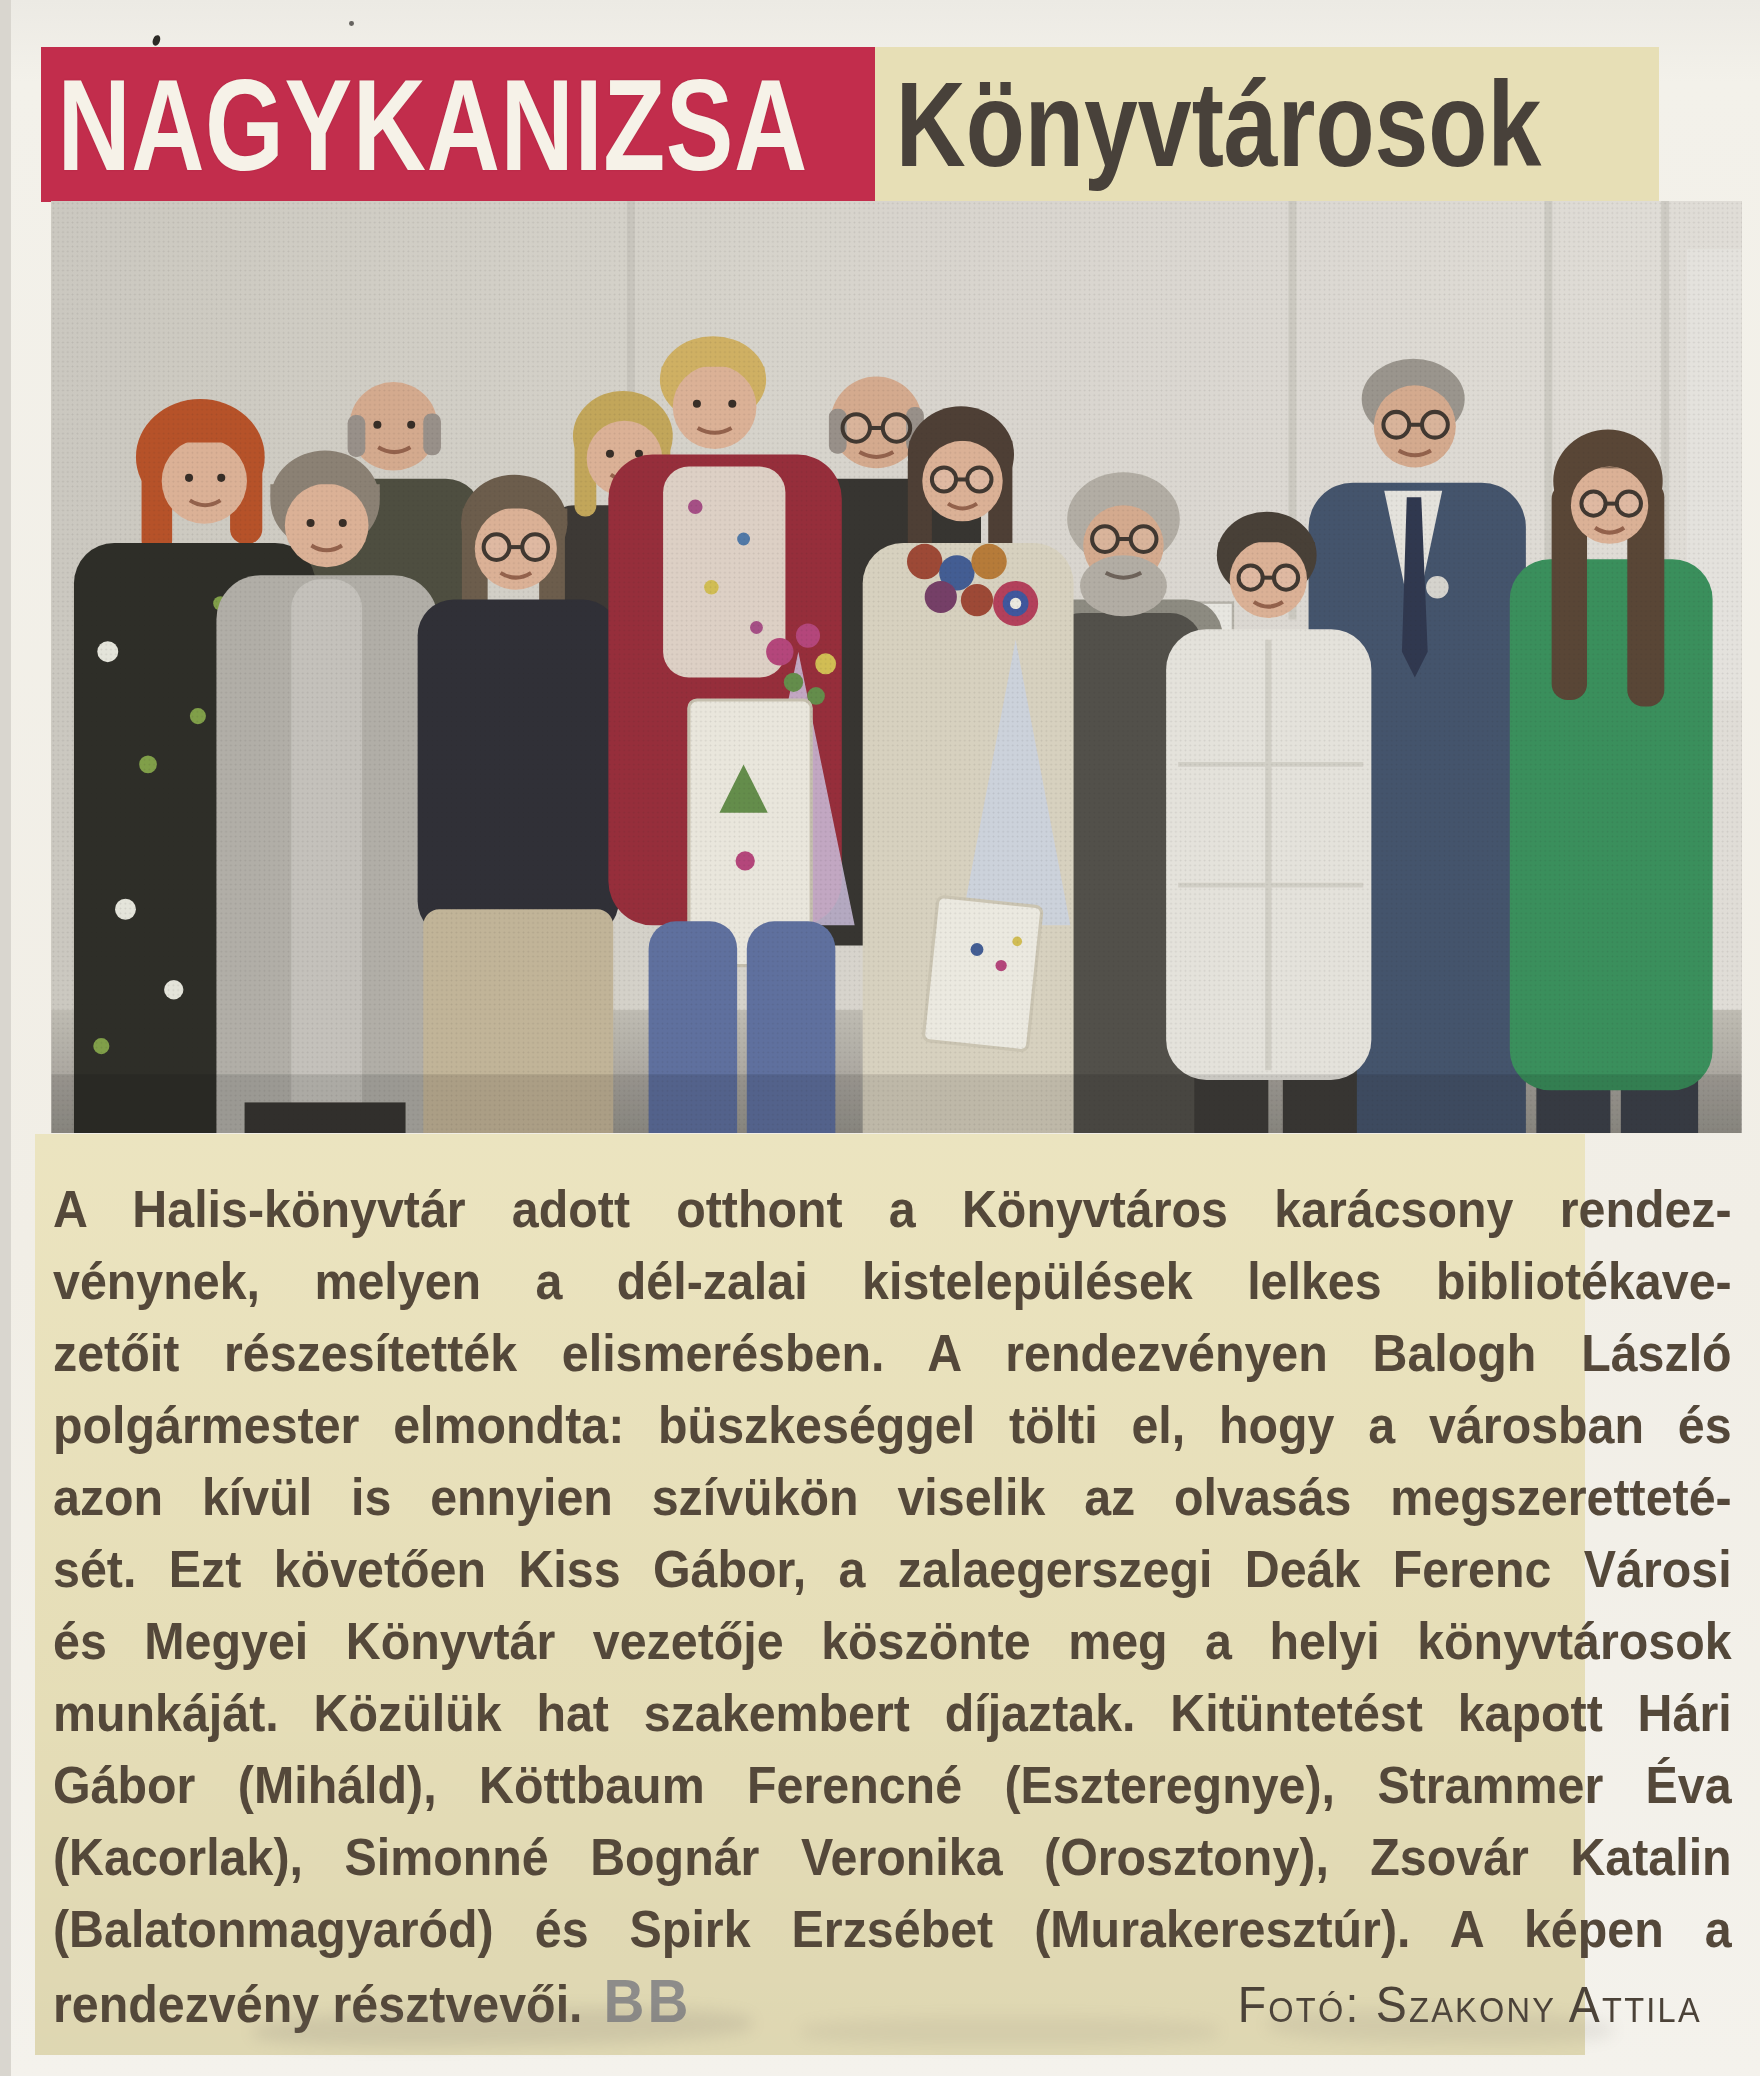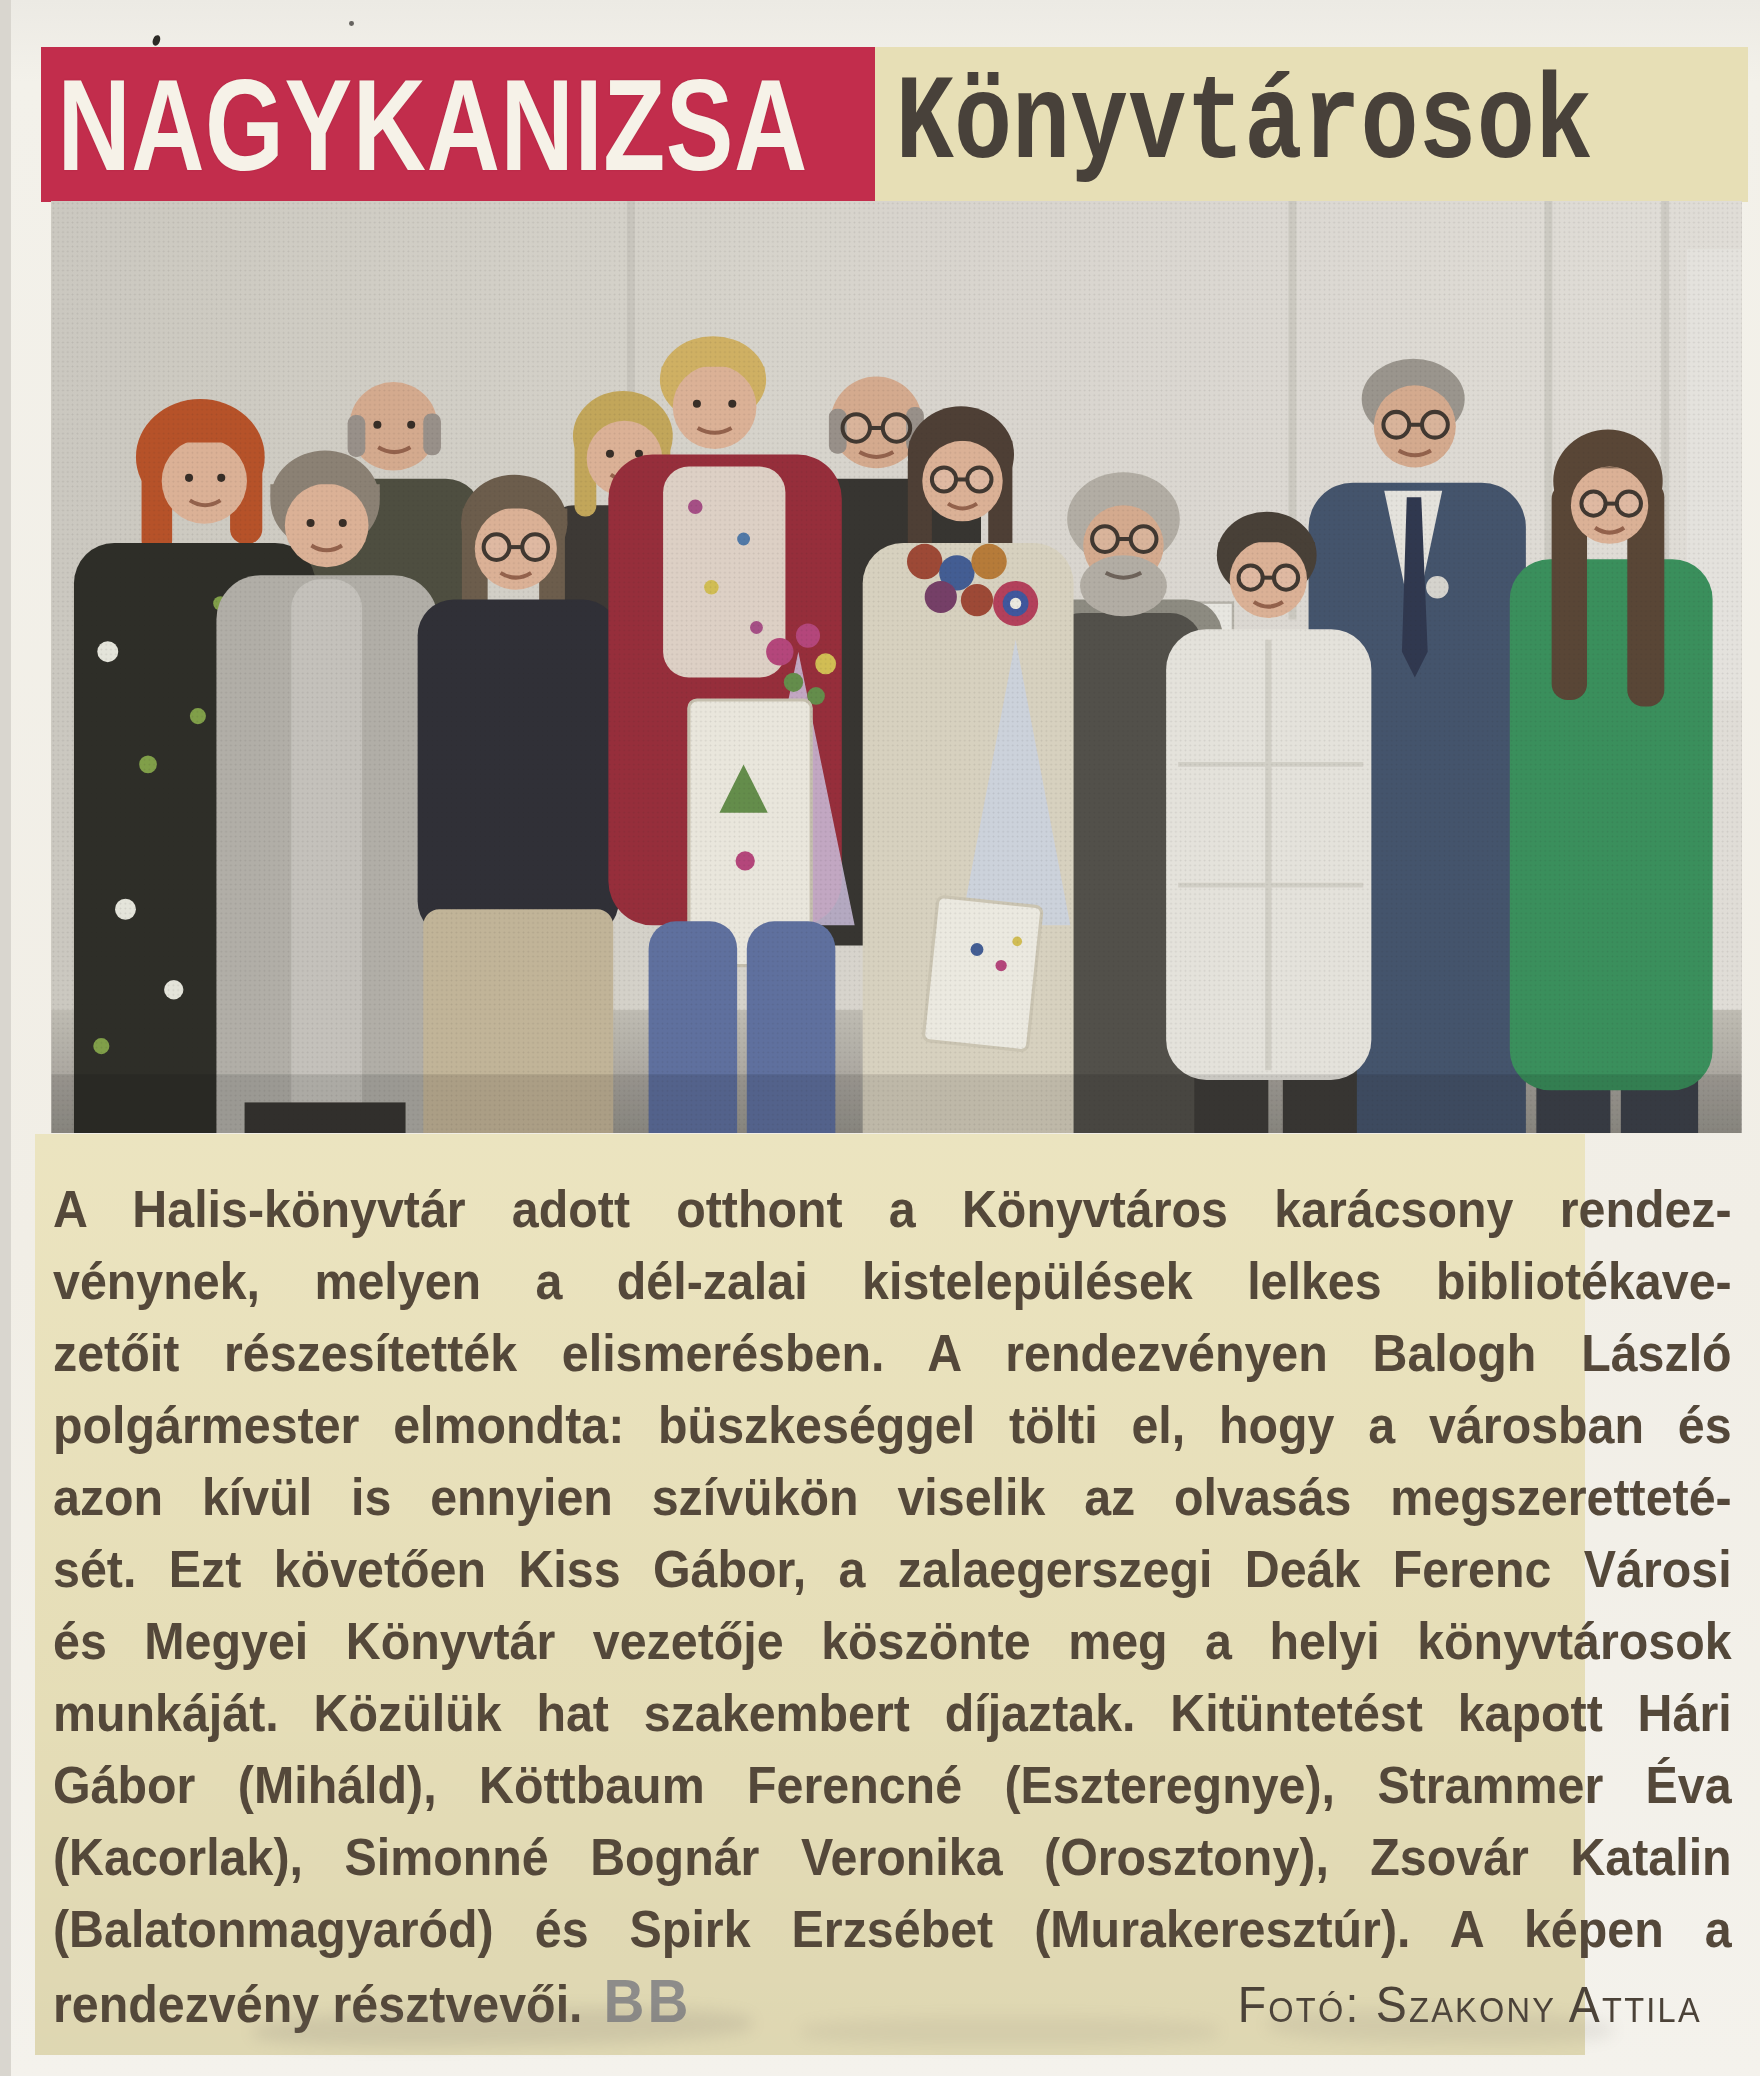--- a/index.html
+++ b/index.html
@@ -24,23 +24,23 @@
     background:#c22d4c;
     display:flex;align-items:center;
   }
   .header-red .tag{
     color:#f6f2e8;font-weight:bold;font-size:130px;line-height:1;
     transform:scaleX(.78);transform-origin:left center;
     padding-left:21px;white-space:nowrap;letter-spacing:0.8px;
     text-shadow:0 0 1.6px rgba(120,20,40,.35);
   }
   .header-strip{
-    position:absolute;left:864px;top:47px;width:873px;height:155px;
+    position:absolute;left:864px;top:47px;width:784px;height:155px;
     background:#e7dfb6;
-    display:flex;align-items:center;font-family:Liberation Mono, monospace;
+    display:flex;align-items:center;
   }
   .header-strip .title{
     color:#48413a;font-weight:bold;font-size:121px;line-height:1;
     transform:scaleX(.8);transform-origin:left center;
     padding-left:26px;white-space:nowrap;
   }
   
   .photo{
     position:absolute;left:40px;top:201px;width:1691px;height:932px;
     background:#d8d4cb;overflow:hidden;

